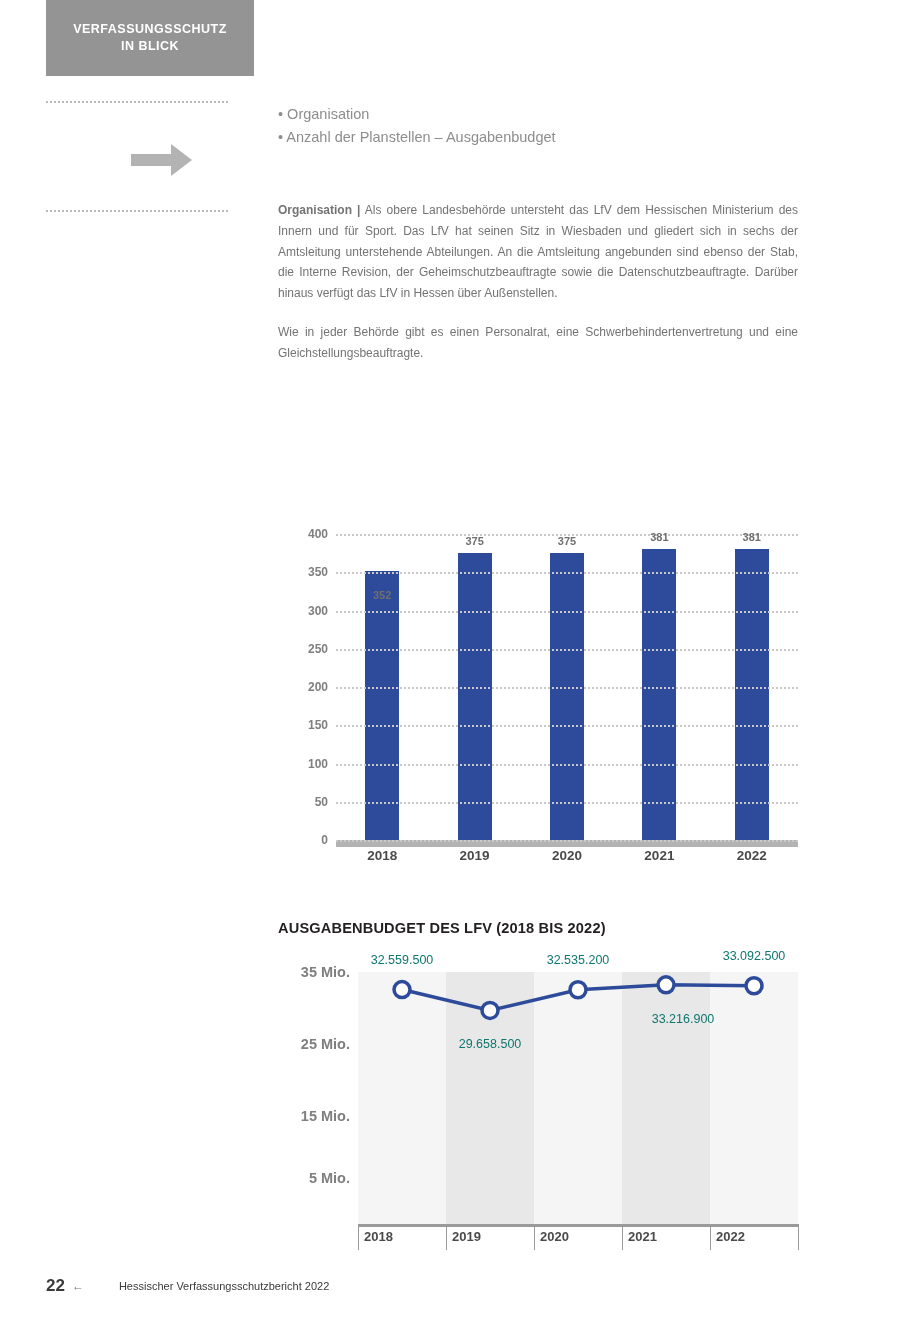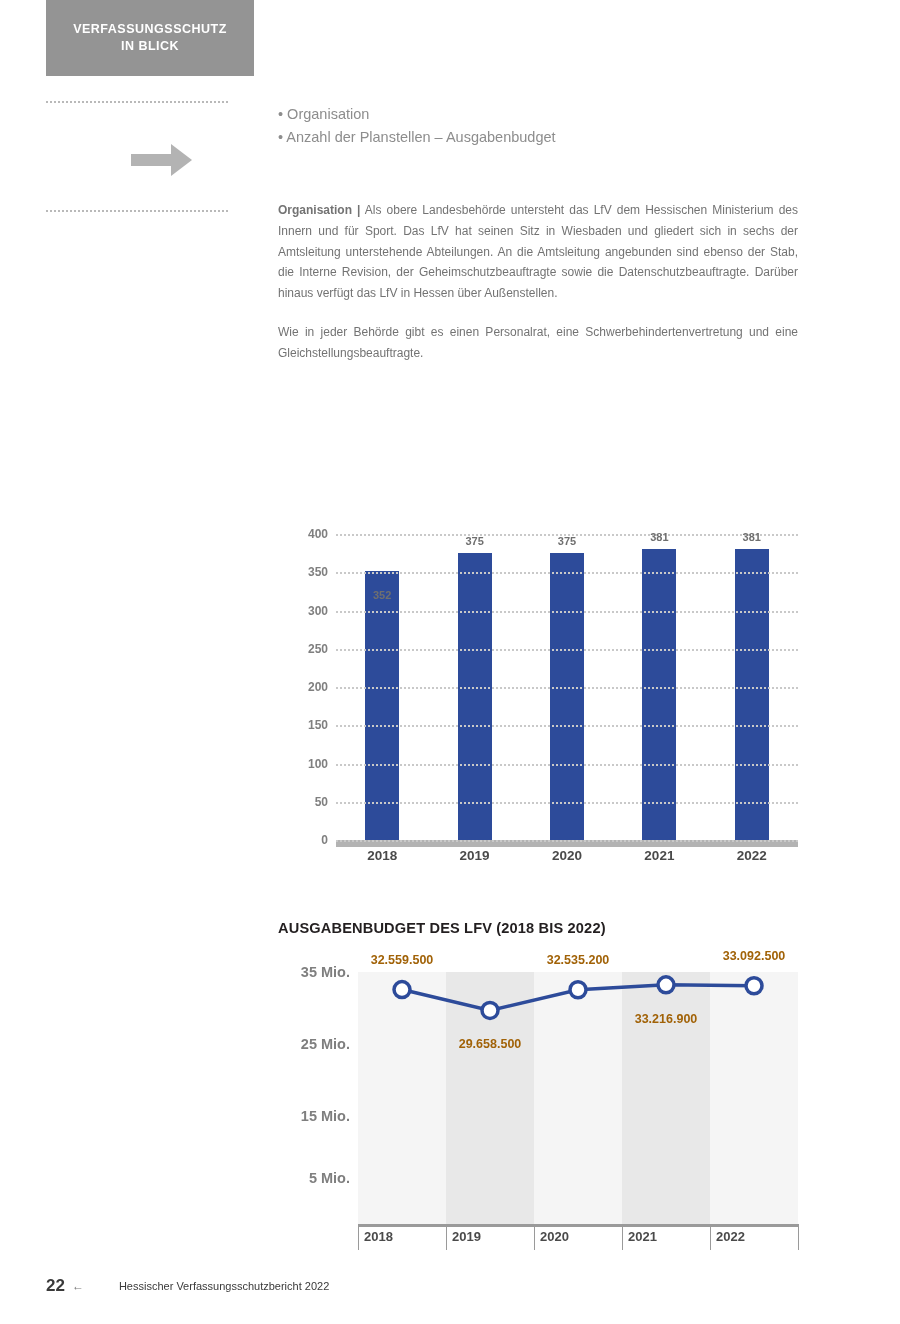--- a/index.html
+++ b/index.html
@@ -234,22 +234,22 @@
   #line-baseline {
     position: absolute;
     left: 80px;
     width: 440px;
     height: 3px;
     background: #9a9a9a;
   }
   .point-value {
     position: absolute;
     font-size: 12.5px;
-    font-weight: bold;
-    color: #a16207;
+    font-weight: normal;
+    color: #0f766e;
     width: 130px;
     text-align: center;
     transform: translateX(-50%);
   }
 
   
   #footer {
     position: absolute;
     left: 46px;
     bottom: 28px;
@@ -368,21 +368,21 @@
           </svg>
         </div>
       <div id="line-baseline" style="top: 274px;"></div>
     <div class="y-label-2" style="top: 228px;">5 Mio.</div>
         <div class="y-label-2" style="top: 166px;">15 Mio.</div>
         <div class="y-label-2" style="top: 94px;">25 Mio.</div>
         <div class="y-label-2" style="top: 22px;">35 Mio.</div>
         <div class="point-value" style="left: 124px; top: 2.5716px;">32.559.500</div>
         <div class="point-value" style="left: 212px; top: 87.4588px;">29.658.500</div>
         <div class="point-value" style="left: 300px; top: 2.74656px;">32.535.200</div>
-        <div class="point-value" style="left: 388px; top: 61.8383px;">33.216.900</div>
+        <div class="point-value" style="left: 405px; top: 61.8383px;">33.216.900</div>
         <div class="point-value" style="left: 476px; top: -1.266px;">33.092.500</div>
       </div>
   </div>
 
 </div>
 
 <div id="footer">
   <span id="page-number">22</span>
   <span id="footer-arrow">←</span>
   <span id="footer-text">Hessischer Verfassungsschutzbericht 2022</span>

